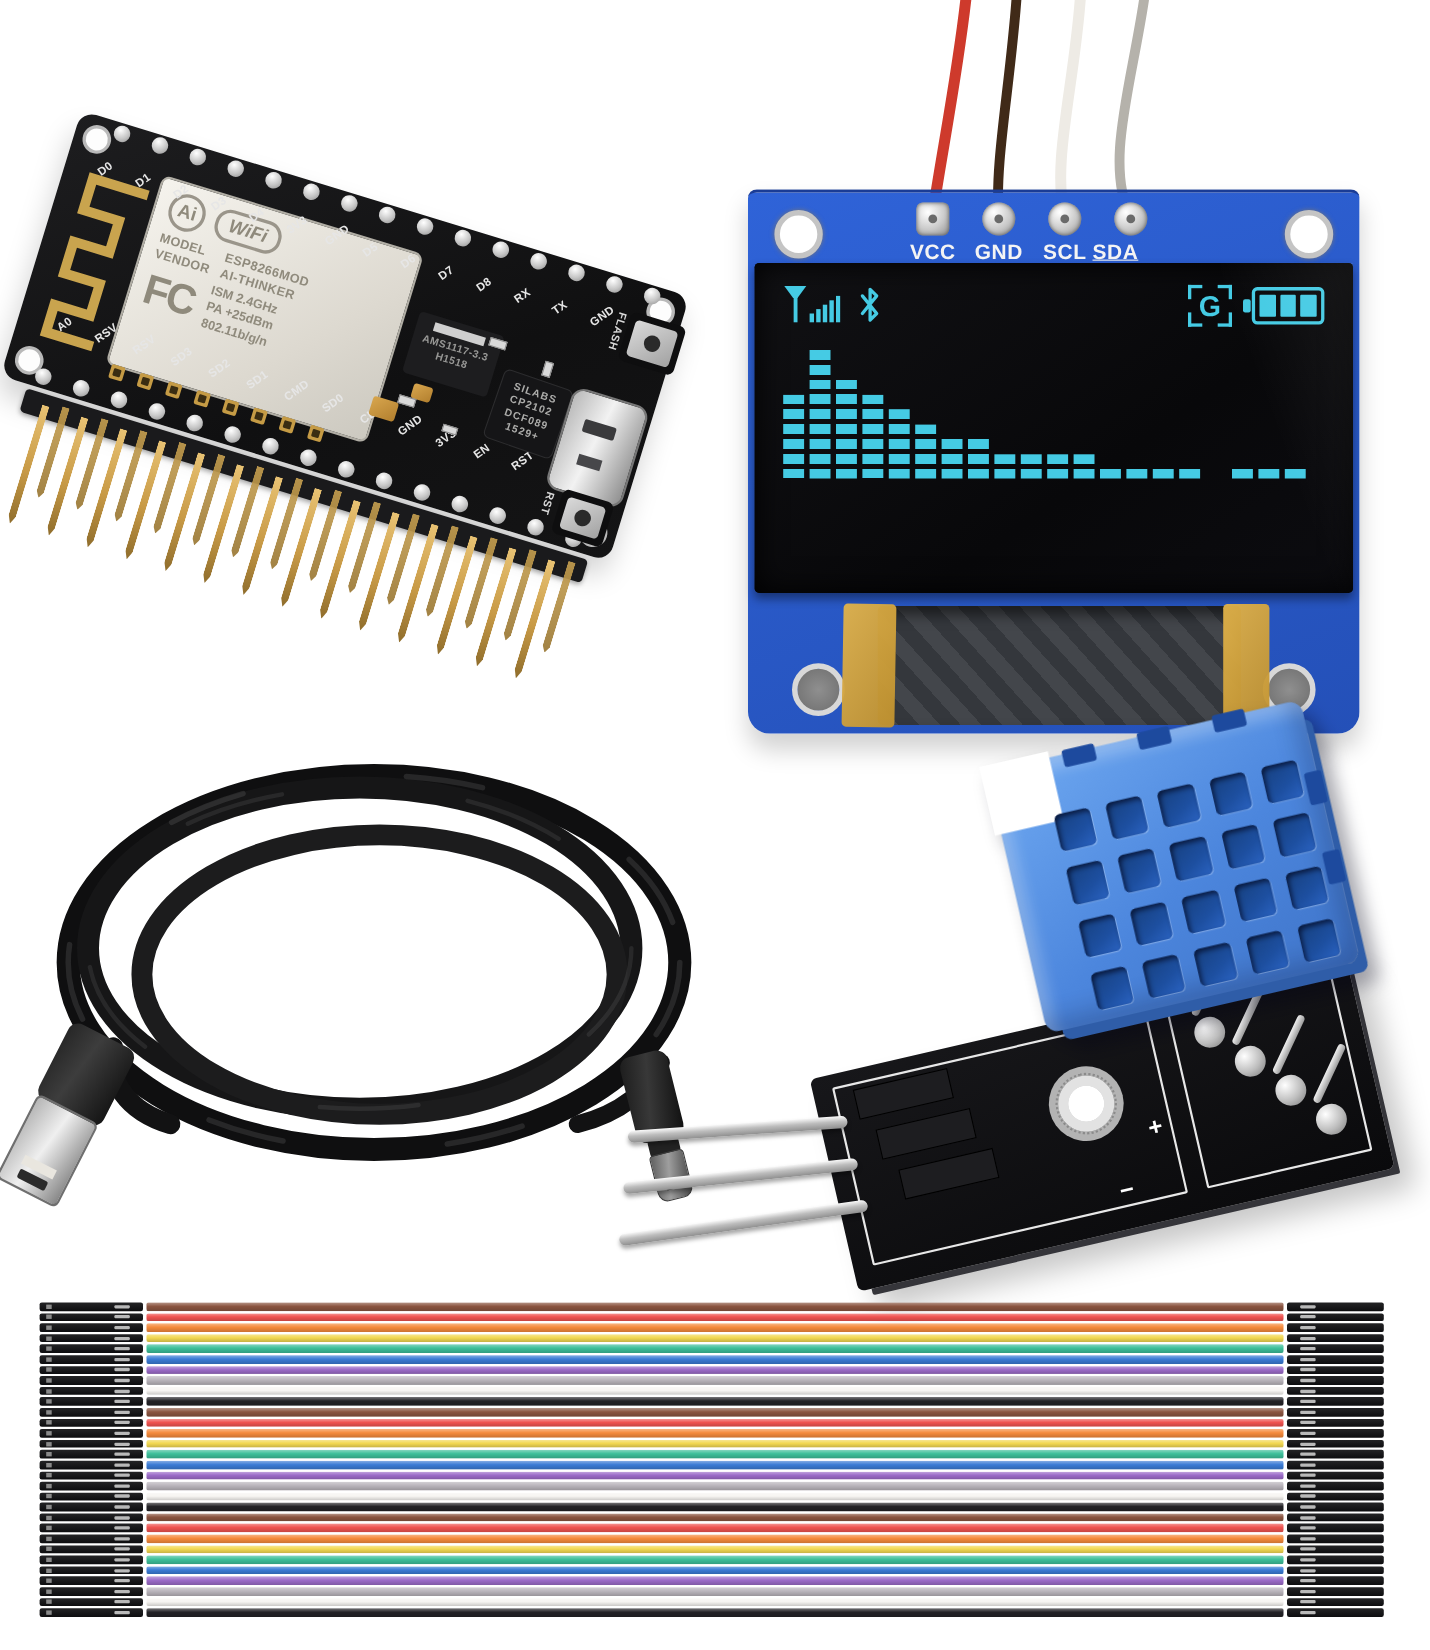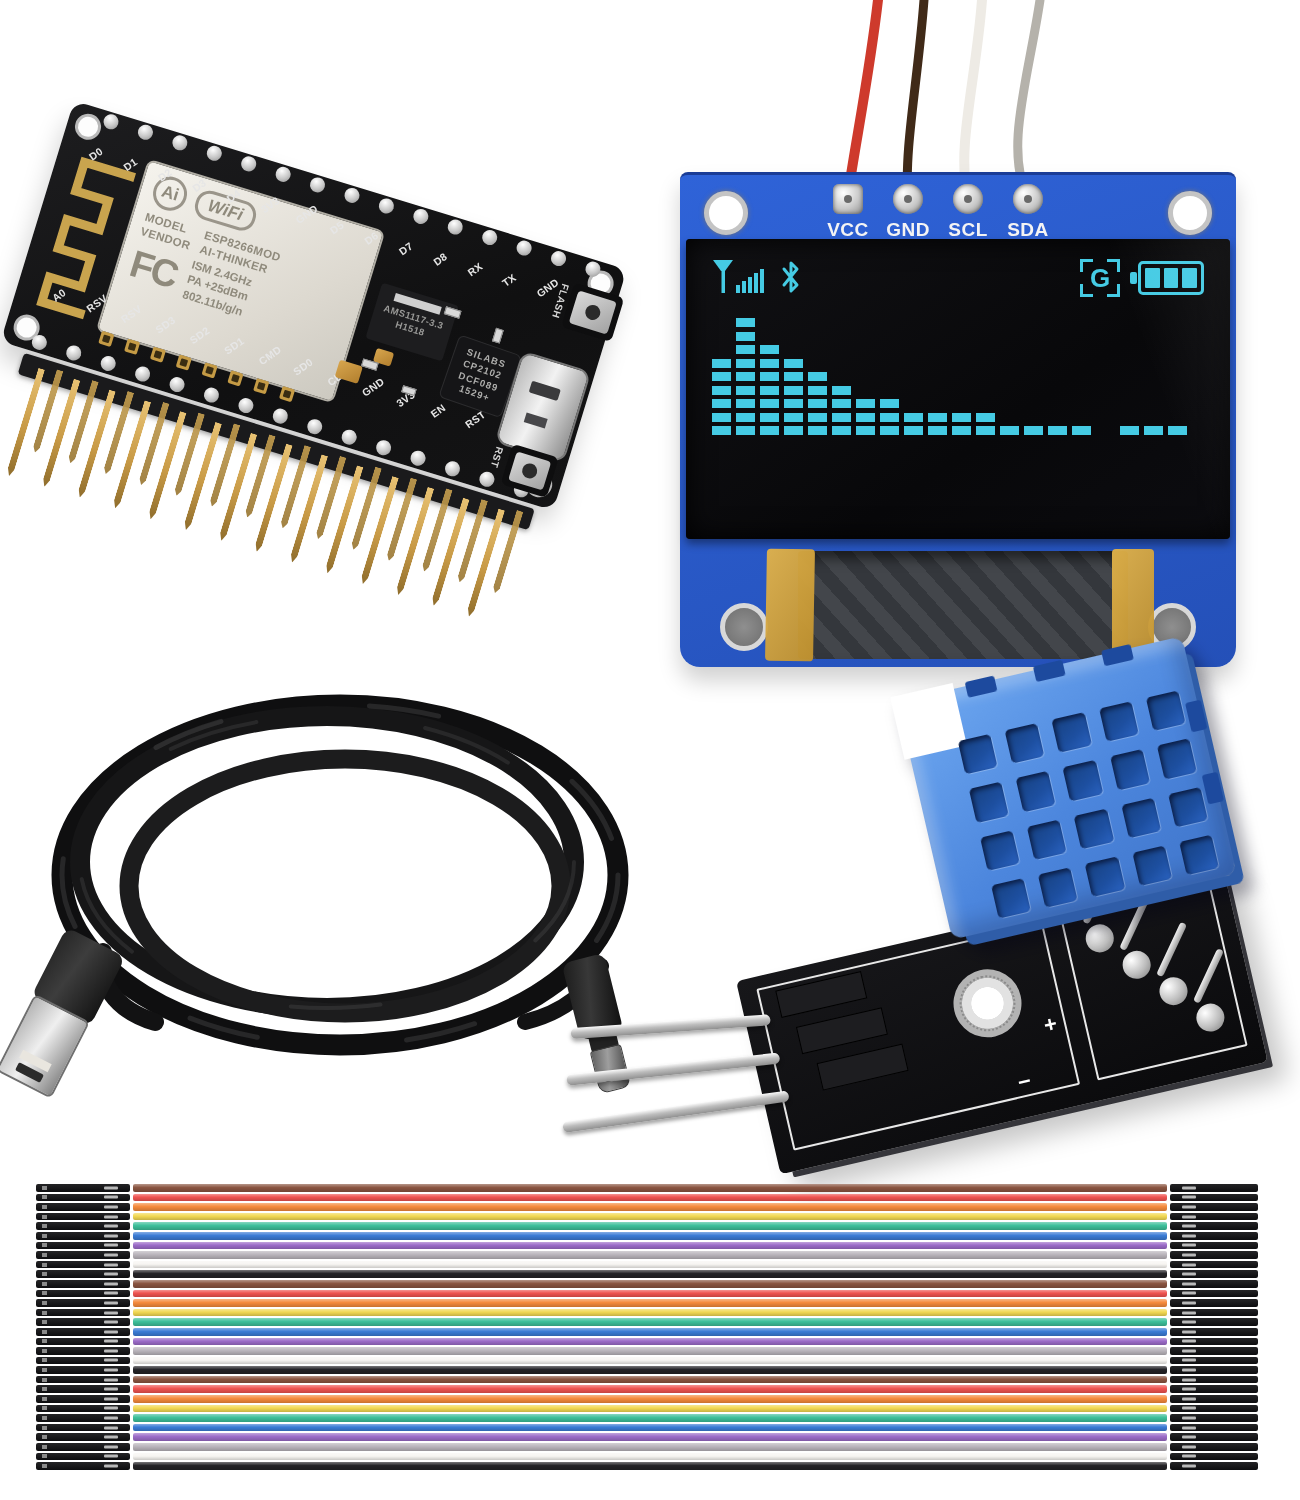--- a/index.html
+++ b/index.html
@@ -386,21 +386,21 @@
       <div id="oled-pads">
           <div class="oled-pad" style="left: 153px; border-radius: 6px;"></div>
           <div class="oled-pad" style="left: 213px;"></div>
           <div class="oled-pad" style="left: 273px;"></div>
           <div class="oled-pad" style="left: 333px;"></div>
         </div>
       <div id="oled-pinlabels">
           <span class="oled-pinlabel" style="left: 168px;">VCC</span>
           <span class="oled-pinlabel" style="left: 228px;">GND</span>
           <span class="oled-pinlabel" style="left: 288px;">SCL</span>
-          <span class="oled-pinlabel" style="left: 348px;">SDA</span>
+          <span class="oled-pinlabel" style="left: 334px; text-decoration: underline;">SDA</span>
         </div>
 
       <div class="oled-screen">
         <div class="scr-inner">
           <div class="scr-status">
             <div class="scr-left">
               <svg width="52" height="36" viewBox="0 0 52 36">
                 <polygon points="1,1 21,1 13,12 9,12" fill="#45cbe4"></polygon>
                 <rect x="9.5" y="10" width="3.5" height="24" fill="#45cbe4"></rect>
                 <rect x="24" y="26" width="4" height="8" fill="#45cbe4"></rect>

